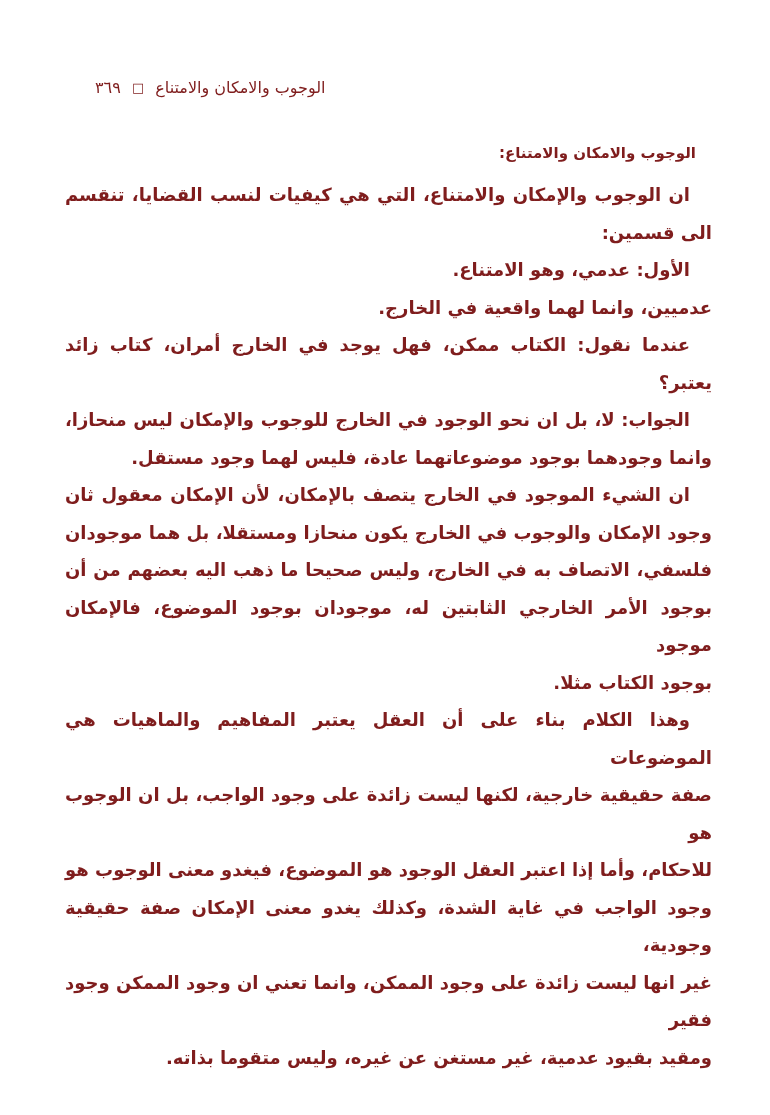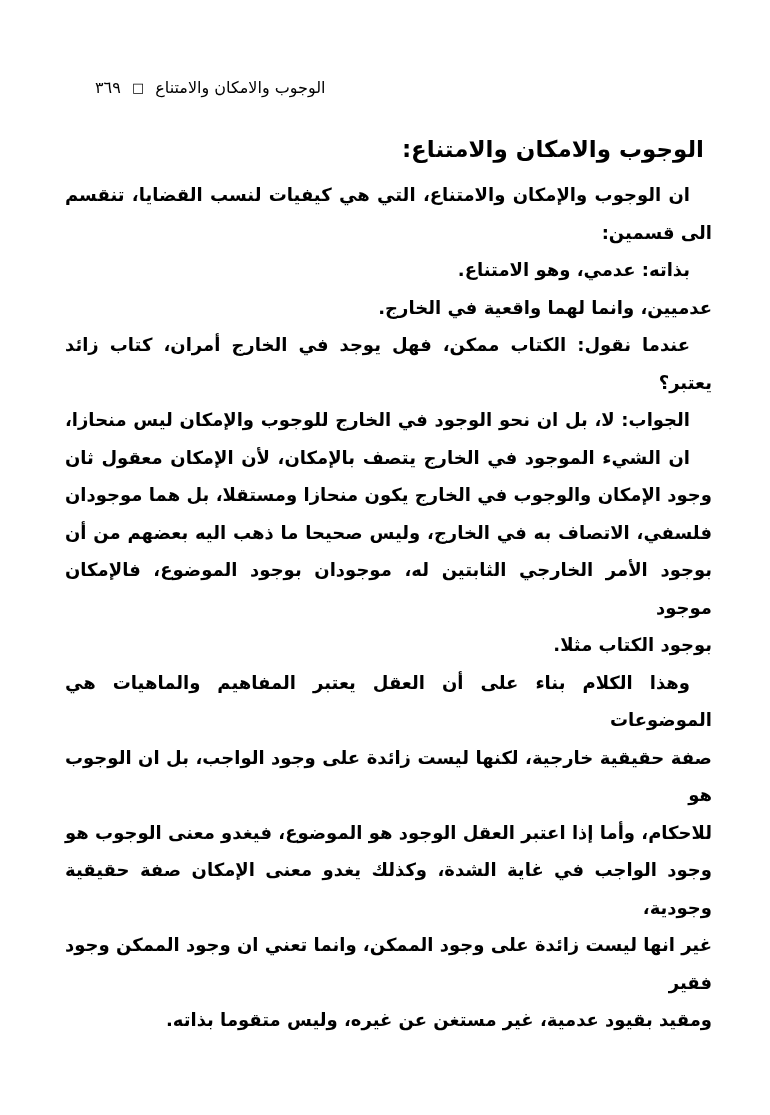--- a/index.html
+++ b/index.html
@@ -5,21 +5,21 @@
   html, body {
     margin: 0;
     padding: 0;
     background: #ffffff;
   }
   .page {
     position: relative;
     width: 770px;
     height: 1115px;
     background: #ffffff;
-    color: #000000;
+    color: #7f1d1d;
     font-family: "DejaVu Sans", sans-serif;
     direction: rtl;
     overflow: hidden;
     box-sizing: border-box;
   }
   .running-header {
     position: absolute;
     top: 78px;
     left: 95px;
     font-size: 16px;
@@ -30,22 +30,22 @@
   .running-header .sep {
     display: inline-block;
     margin: 0 6px;
     font-size: 13px;
     transform: translateY(-1px);
   }
   .page-title {
     position: absolute;
     top: 128px;
     right: 58px;
-    margin: 8px;
-    font-size: 23px;
+    margin: 16px;
+    font-size: 15px;
     font-weight: 700;
     letter-spacing: 0;
   }
   .page-body {
     position: absolute;
     top: 176px;
     right: 58px;
     left: 65px;
     font-size: 18px;
     font-weight: 600;
@@ -78,31 +78,32 @@
   </div>
 
   <h1 class="page-title">الوجوب والامكان والامتناع:</h1>
 
   <main class="page-body">
       <div class="para">
         <div class="line first just">ان الوجوب والإمكان والامتناع، التي هي كيفيات لنسب القضايا، تنقسم</div>
         <div class="line">الى قسمين:</div>
       </div>
       <div class="para">
-        <div class="line first">بذاته: عدمي، وهو الامتناع.</div>
+        <div class="line first">الأول: عدمي، وهو الامتناع.</div>
       </div>
       <div class="para">
         <div class="line">عدميين، وانما لهما واقعية في الخارج.</div>
       </div>
       <div class="para">
         <div class="line first just">عندما نقول: الكتاب ممكن، فهل يوجد في الخارج أمران، كتاب زائد</div>
         <div class="line">يعتبر؟</div>
       </div>
       <div class="para">
         <div class="line first just">الجواب: لا، بل ان نحو الوجود في الخارج للوجوب والإمكان ليس منحازا،</div>
+        <div class="line">وانما وجودهما بوجود موضوعاتهما عادة، فليس لهما وجود مستقل.</div>
       </div>
       <div class="para">
         <div class="line first just">ان الشيء الموجود في الخارج يتصف بالإمكان، لأن الإمكان معقول ثان</div>
         <div class="line just">وجود الإمكان والوجوب في الخارج يكون منحازا ومستقلا، بل هما موجودان</div>
         <div class="line just">فلسفي، الاتصاف به في الخارج، وليس صحيحا ما ذهب اليه بعضهم من أن</div>
         <div class="line just">بوجود الأمر الخارجي الثابتين له، موجودان بوجود الموضوع، فالإمكان موجود</div>
         <div class="line">بوجود الكتاب مثلا.</div>
       </div>
       <div class="para">
         <div class="line first just">وهذا الكلام بناء على أن العقل يعتبر المفاهيم والماهيات هي الموضوعات</div>

